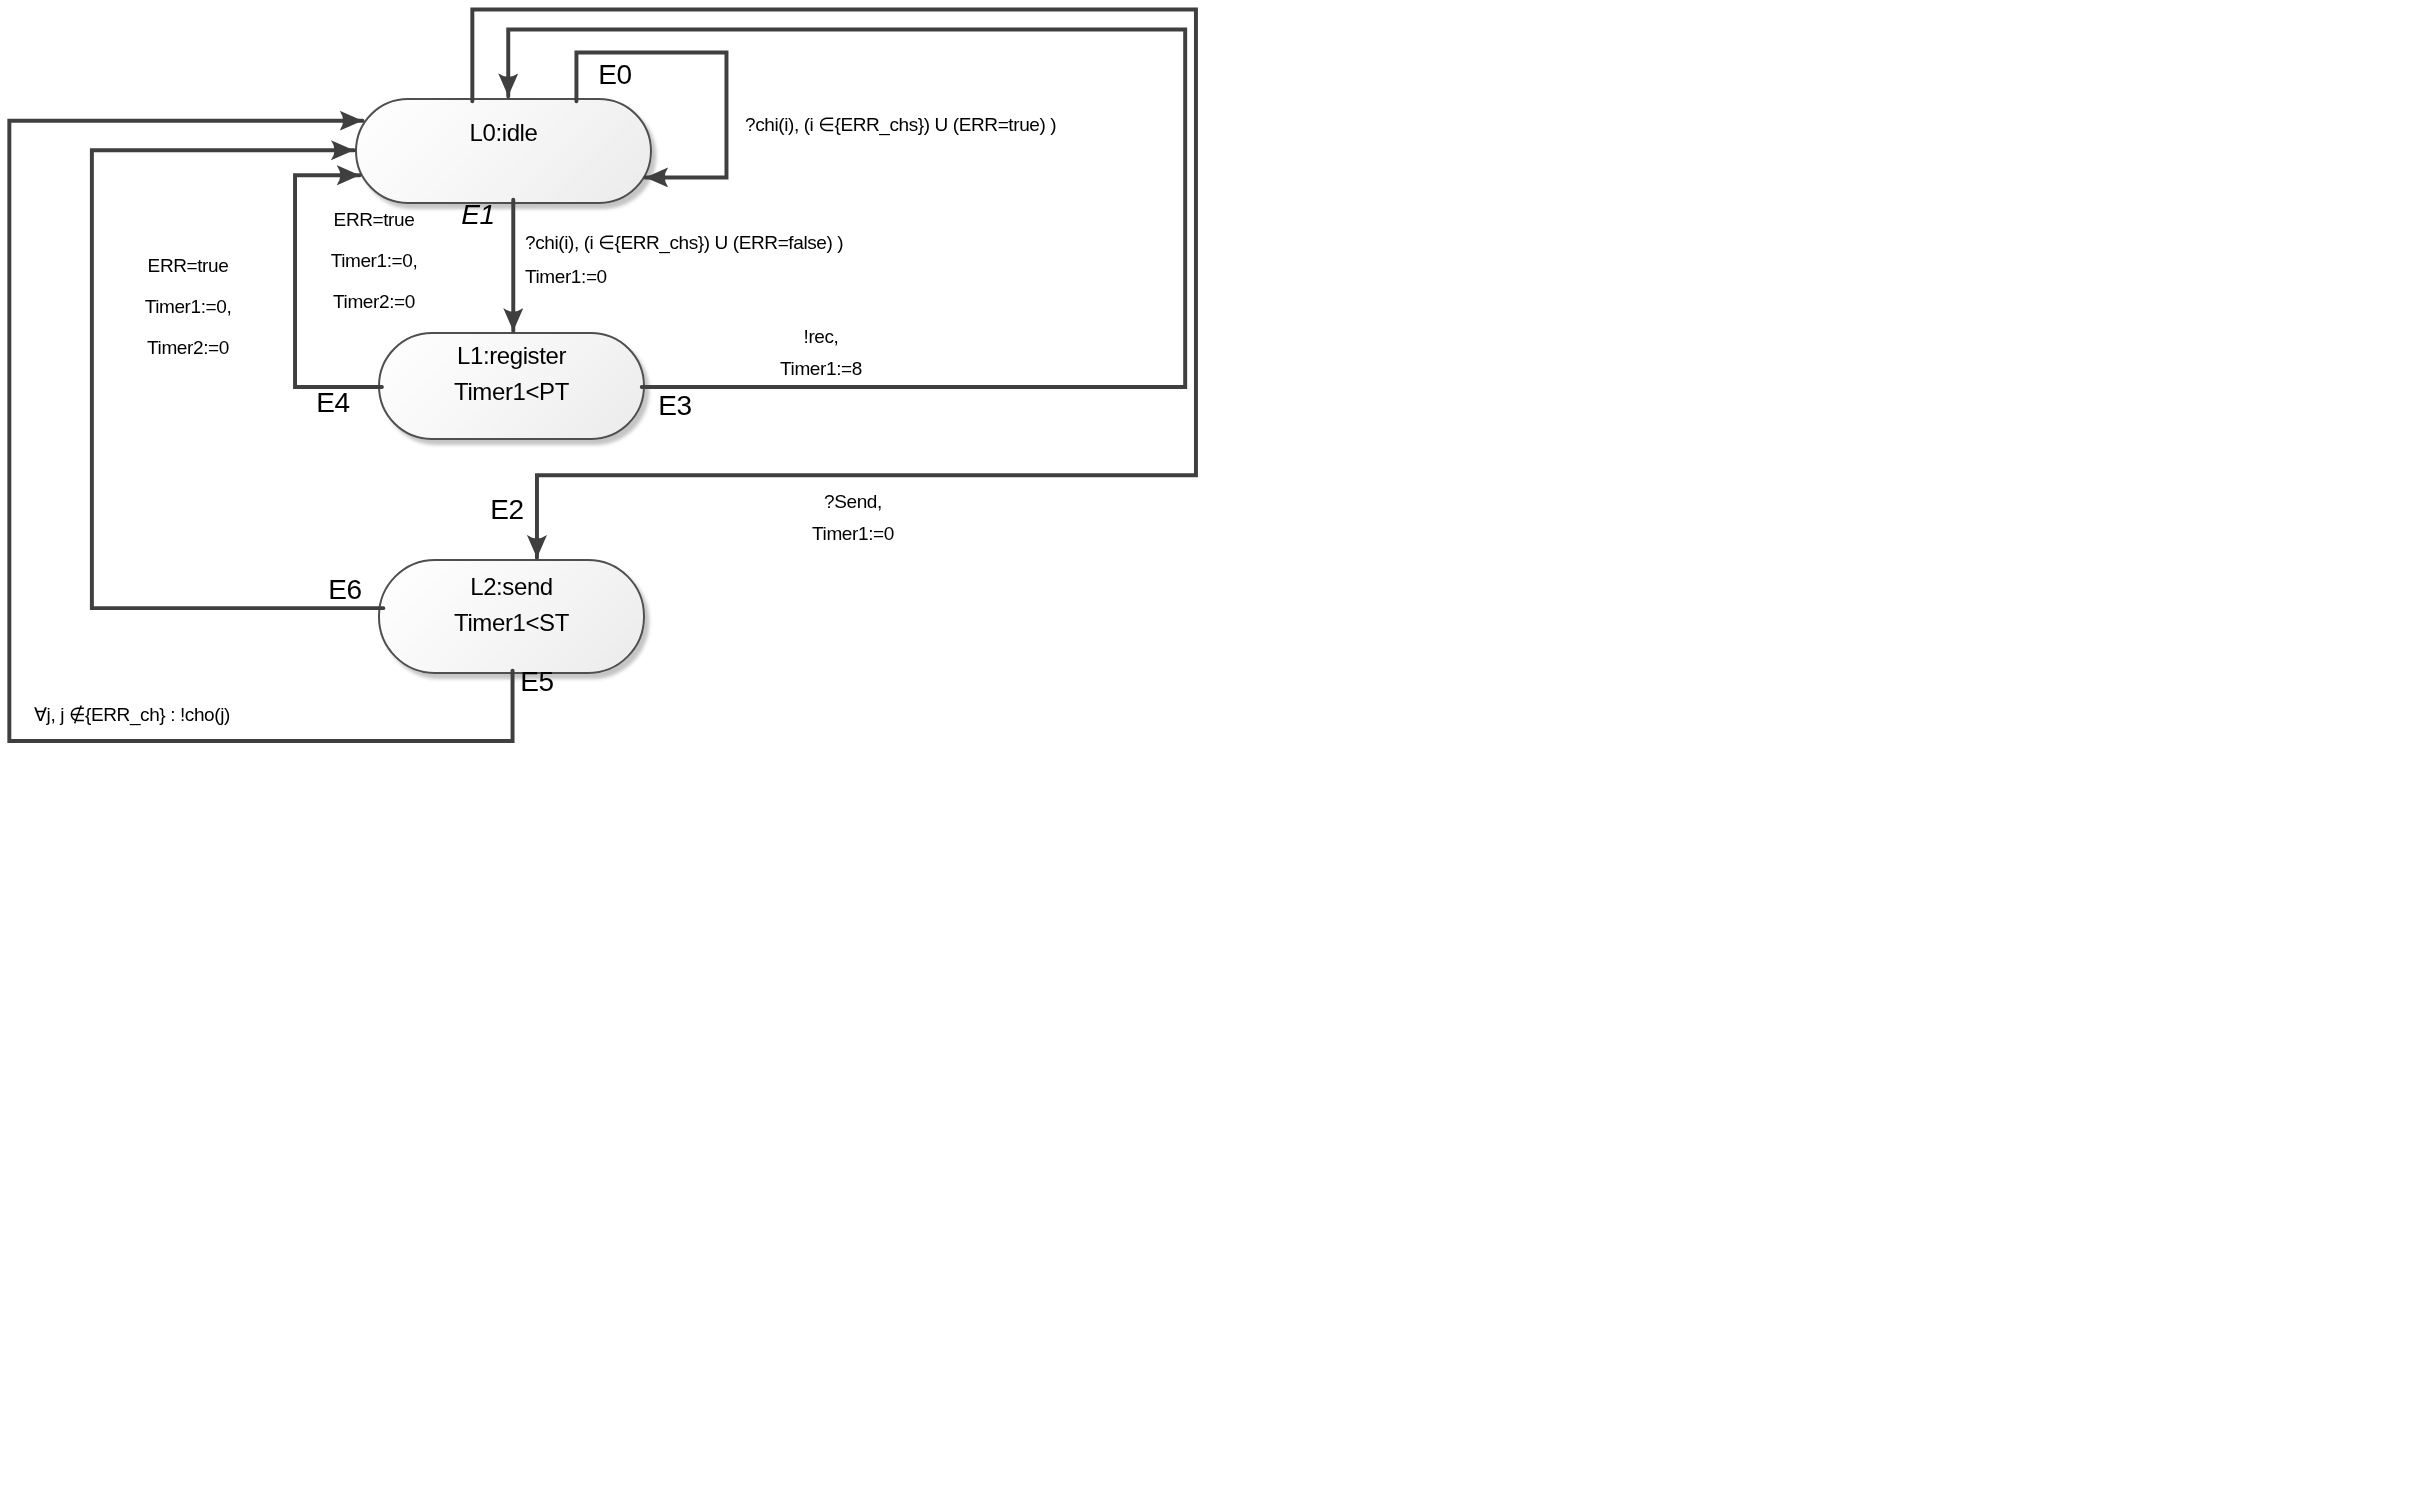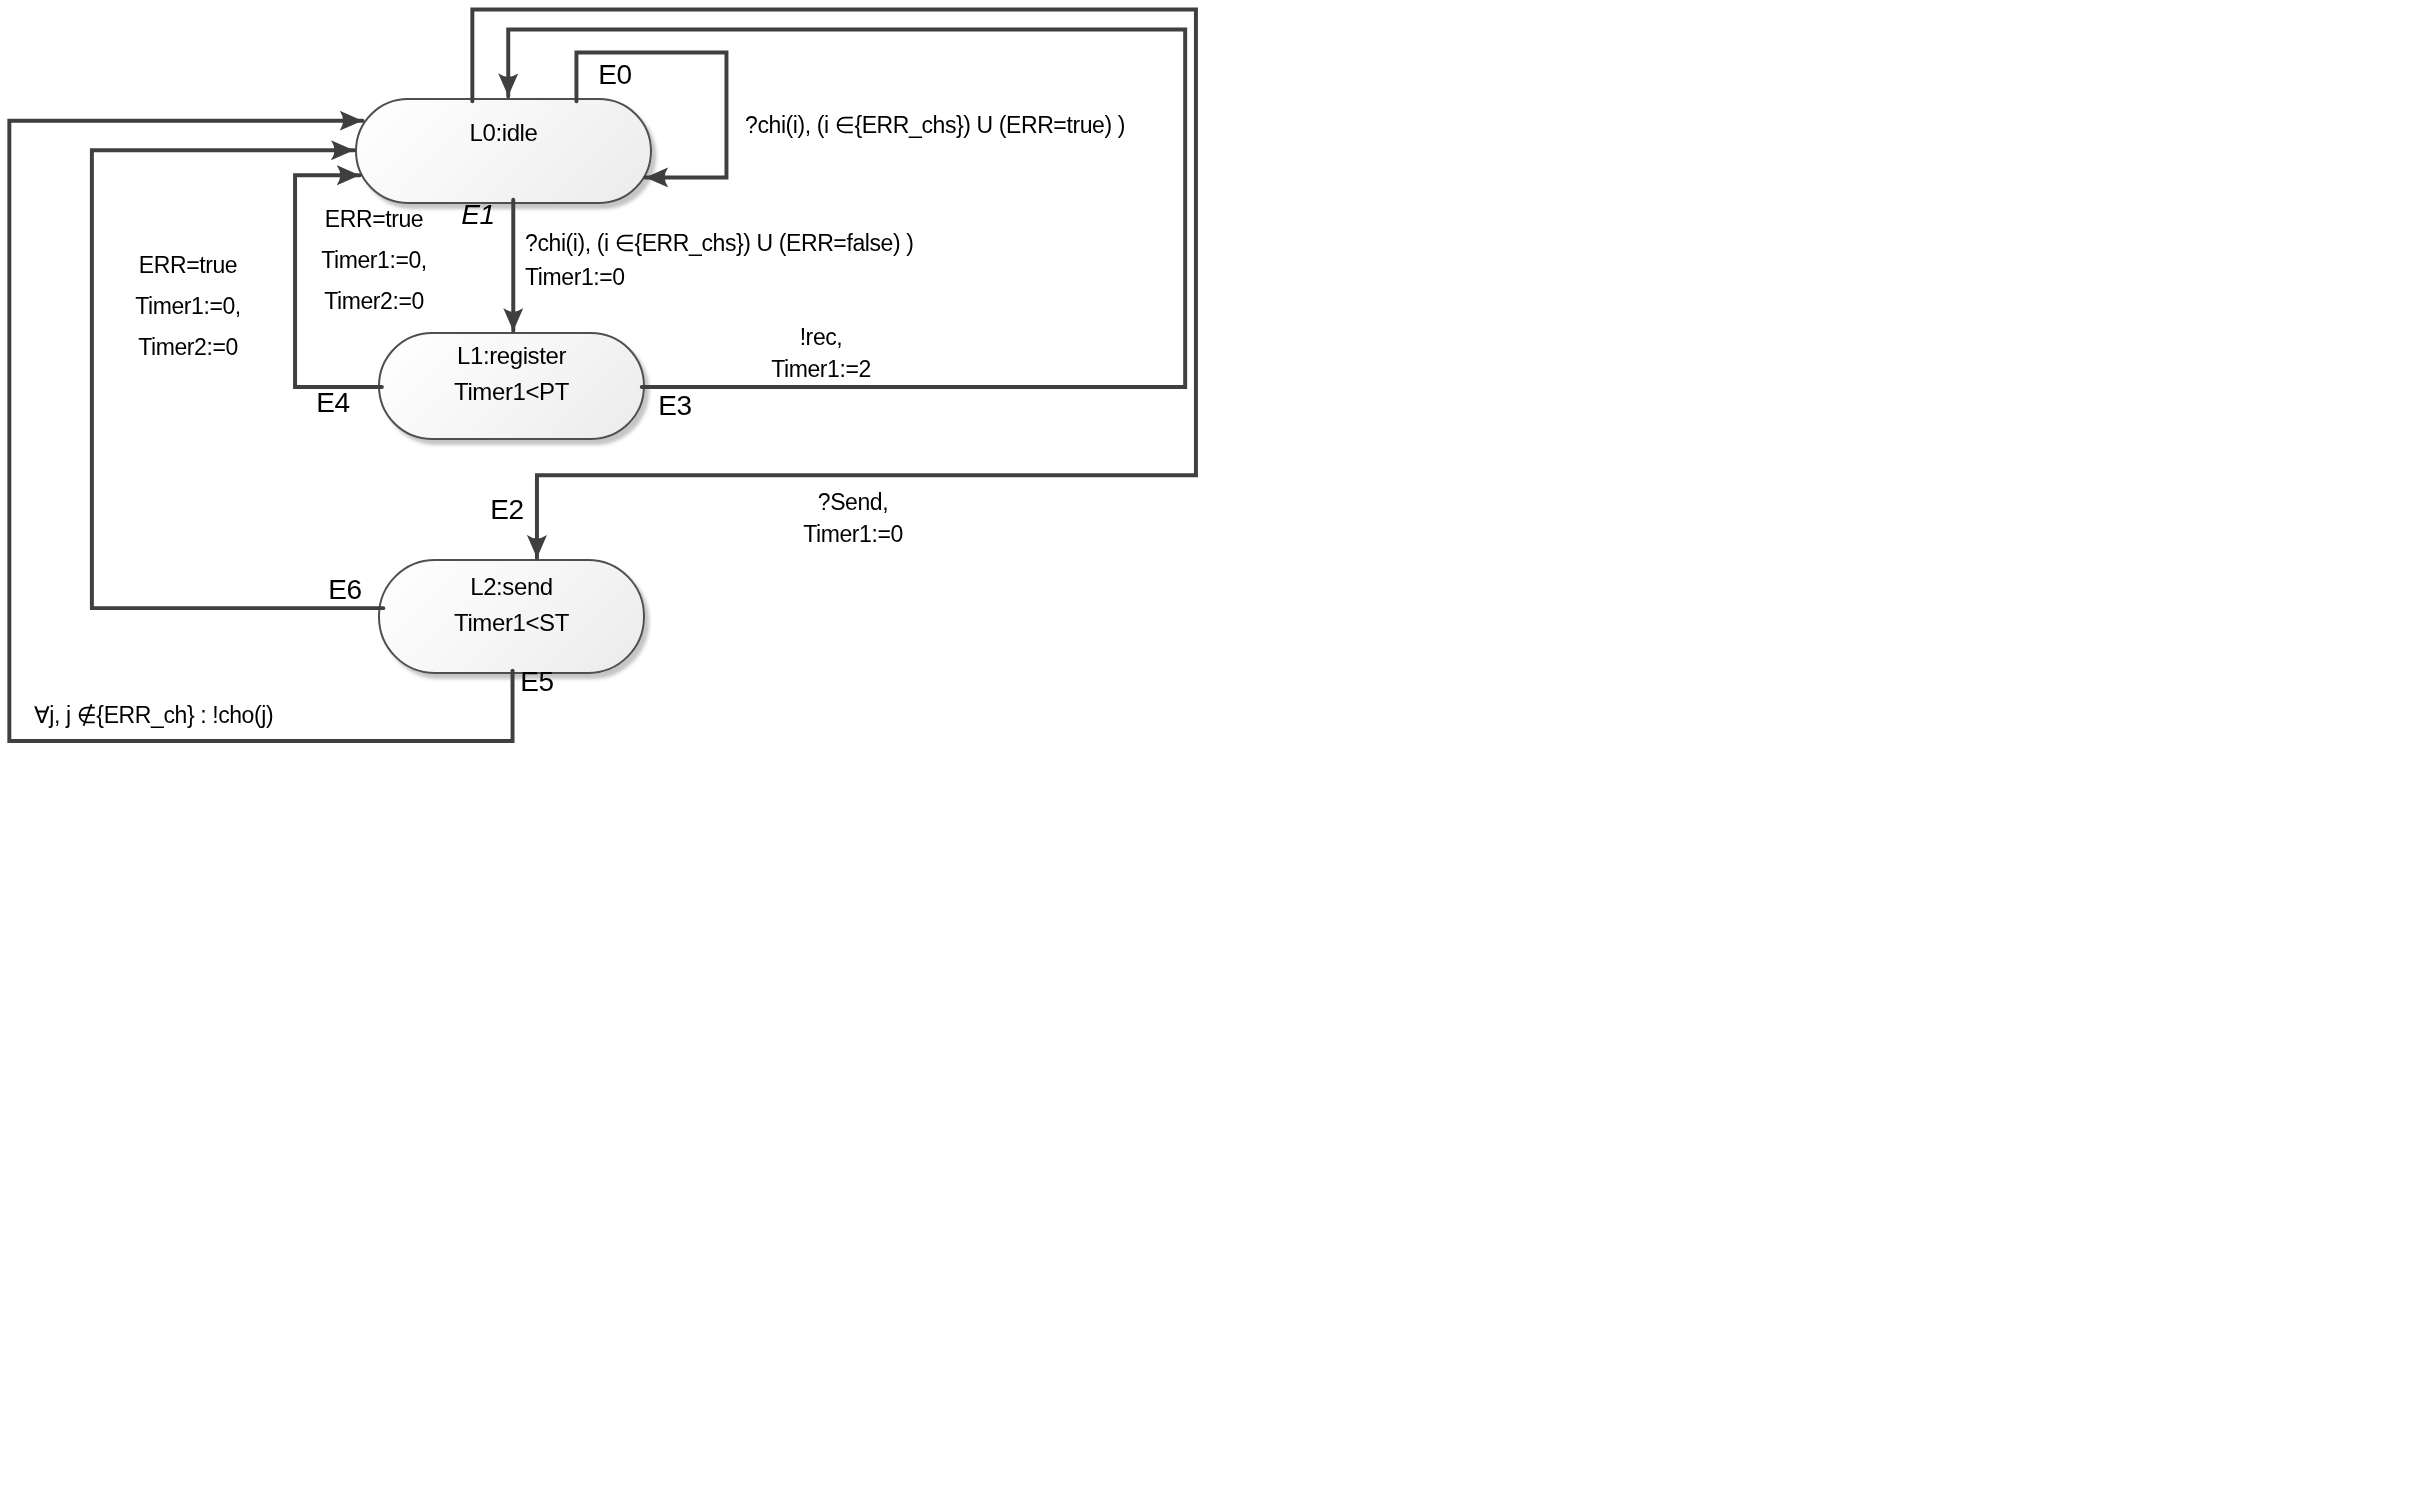--- a/index.html
+++ b/index.html
@@ -45,21 +45,21 @@
     fill: none;
     stroke: #3f3f3f;
     stroke-width: 5.5px;
     stroke-linecap: round;
     stroke-linejoin: miter;
   }
 
   .edge-label {
     position: absolute;
     white-space: pre-line;
-    font-size: 23px;
+    font-size: 19px;
     line-height: 34px;
     letter-spacing: -0.4px;
     transform: translate(-50%, -50%);
     text-align: center;
   }
   .edge-label.left-anchored {
     transform: translate(0, -50%);
     text-align: left;
   }
   .edge-name { font-size: 28px; }
@@ -112,21 +112,21 @@
   <div class="edge-label edge-name" style="left:333px; top:403px;text-align:center;">E4</div>
   <div class="edge-label edge-name" style="left:537px; top:682px;">E5</div>
   <div class="edge-label edge-name" style="left:345px; top:590px;">E6</div>
 
   <div class="edge-label left-anchored" style="left:745px; top:125px;">?chi(i), (i ∈{ERR_chs}) U (ERR=true) )</div>
   <div class="edge-label left-anchored" style="left:525px; top:260px;">?chi(i), (i ∈{ERR_chs}) U (ERR=false) )
 Timer1:=0</div>
   <div class="edge-label lh-sm" style="left:853px; top:518px;">?Send,
 Timer1:=0</div>
   <div class="edge-label lh-sm" style="left:821px; top:353px;">!rec,
-Timer1:=2</div>
+Timer1:=8</div>
   <div class="edge-label lh-lg" style="left:374px; top:260px;">ERR=true
 Timer1:=0,
 Timer2:=0</div>
   <div class="edge-label left-anchored" style="left:34px; top:715px;">∀j,  j ∉{ERR_ch} : !cho(j)</div>
   <div class="edge-label lh-lg" style="left:188px; top:306px;">ERR=true
 Timer1:=0,
 Timer2:=0</div>
 
 </div>
 

